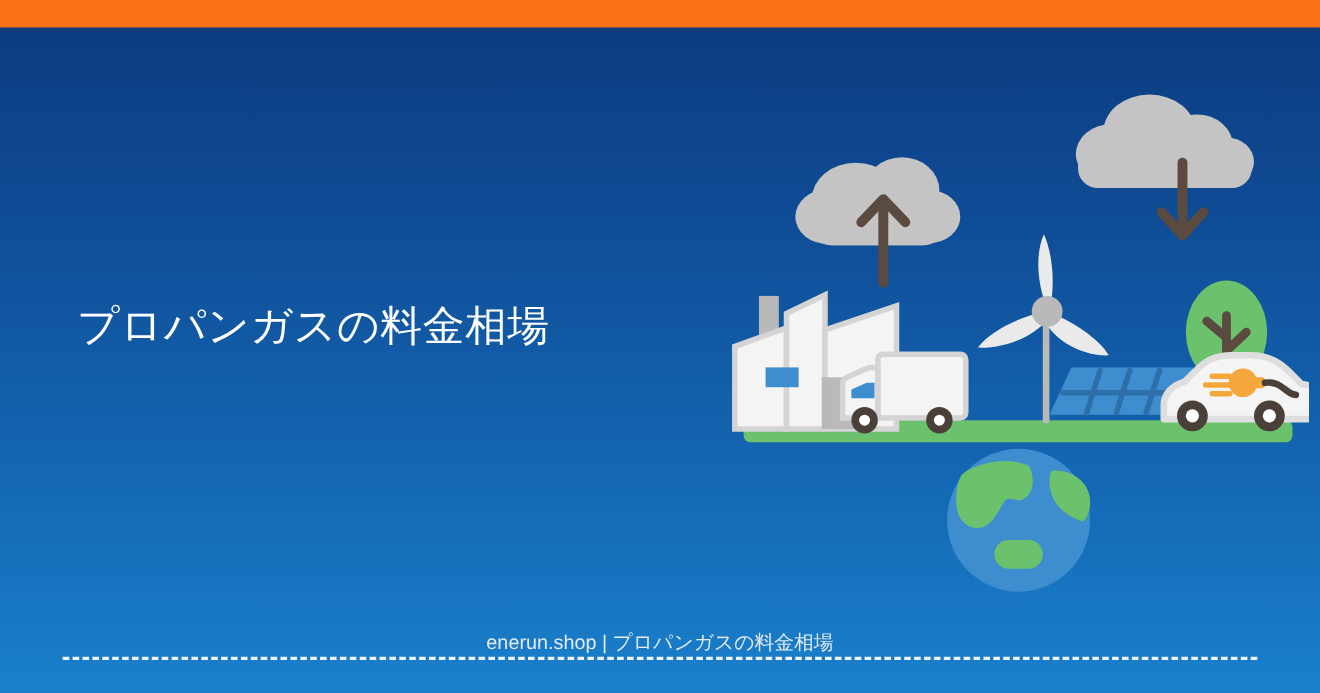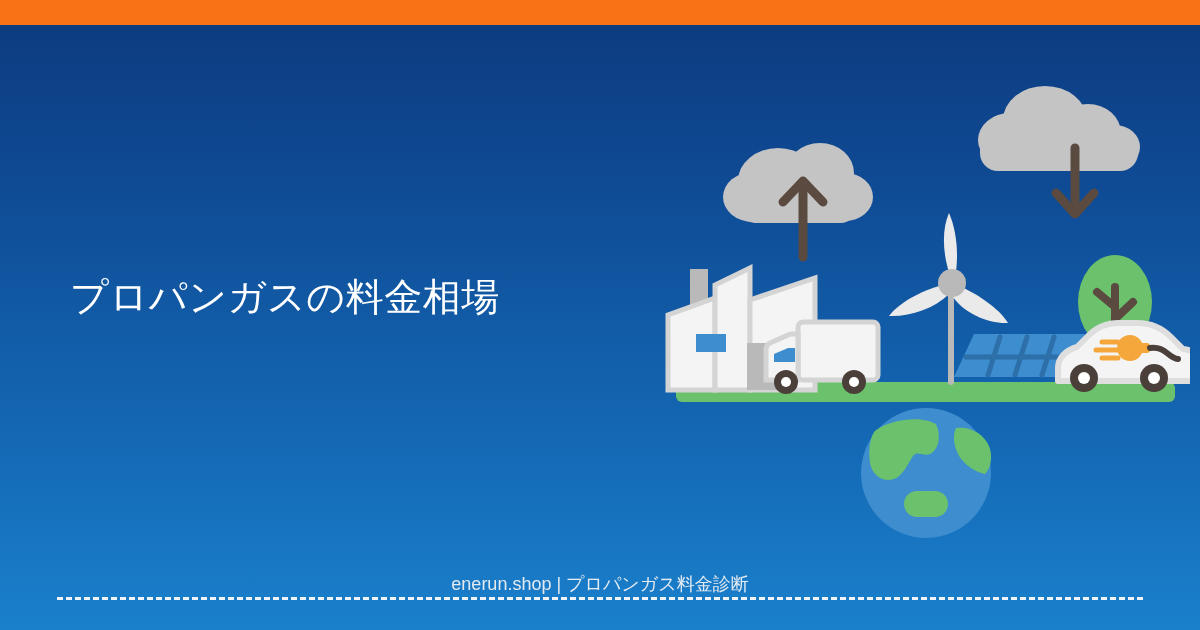--- a/index.html
+++ b/index.html
@@ -204,17 +204,17 @@
                  c-6 3 -12 -4 -17 2 c-4 6 -10 20 -19 23
                  c-11 4 -22 -4 -24 -16 c-2 -12 0 -28 6 -33 Z" fill="#6cc16d"></path>
         <path d="M296 343 c14 -2 28 6 33 18 c4 10 2 22 -4 28
                  c-10 -2 -22 -10 -27 -20 c-5 -10 -5 -20 -2 -26 Z" fill="#6cc16d"></path>
         <rect x="244" y="406" width="44" height="26" rx="13" fill="#6cc16d"></rect>
       </g>
 
     </svg>
   </div>
 
-  <div class="footer-text">enerun.shop | プロパンガス料金診断</div>
+  <div class="footer-text">enerun.shop | プロパンガスの料金相場</div>
 
   <div class="footer-rule"></div>
 
 </div>
 
 </body></html>

